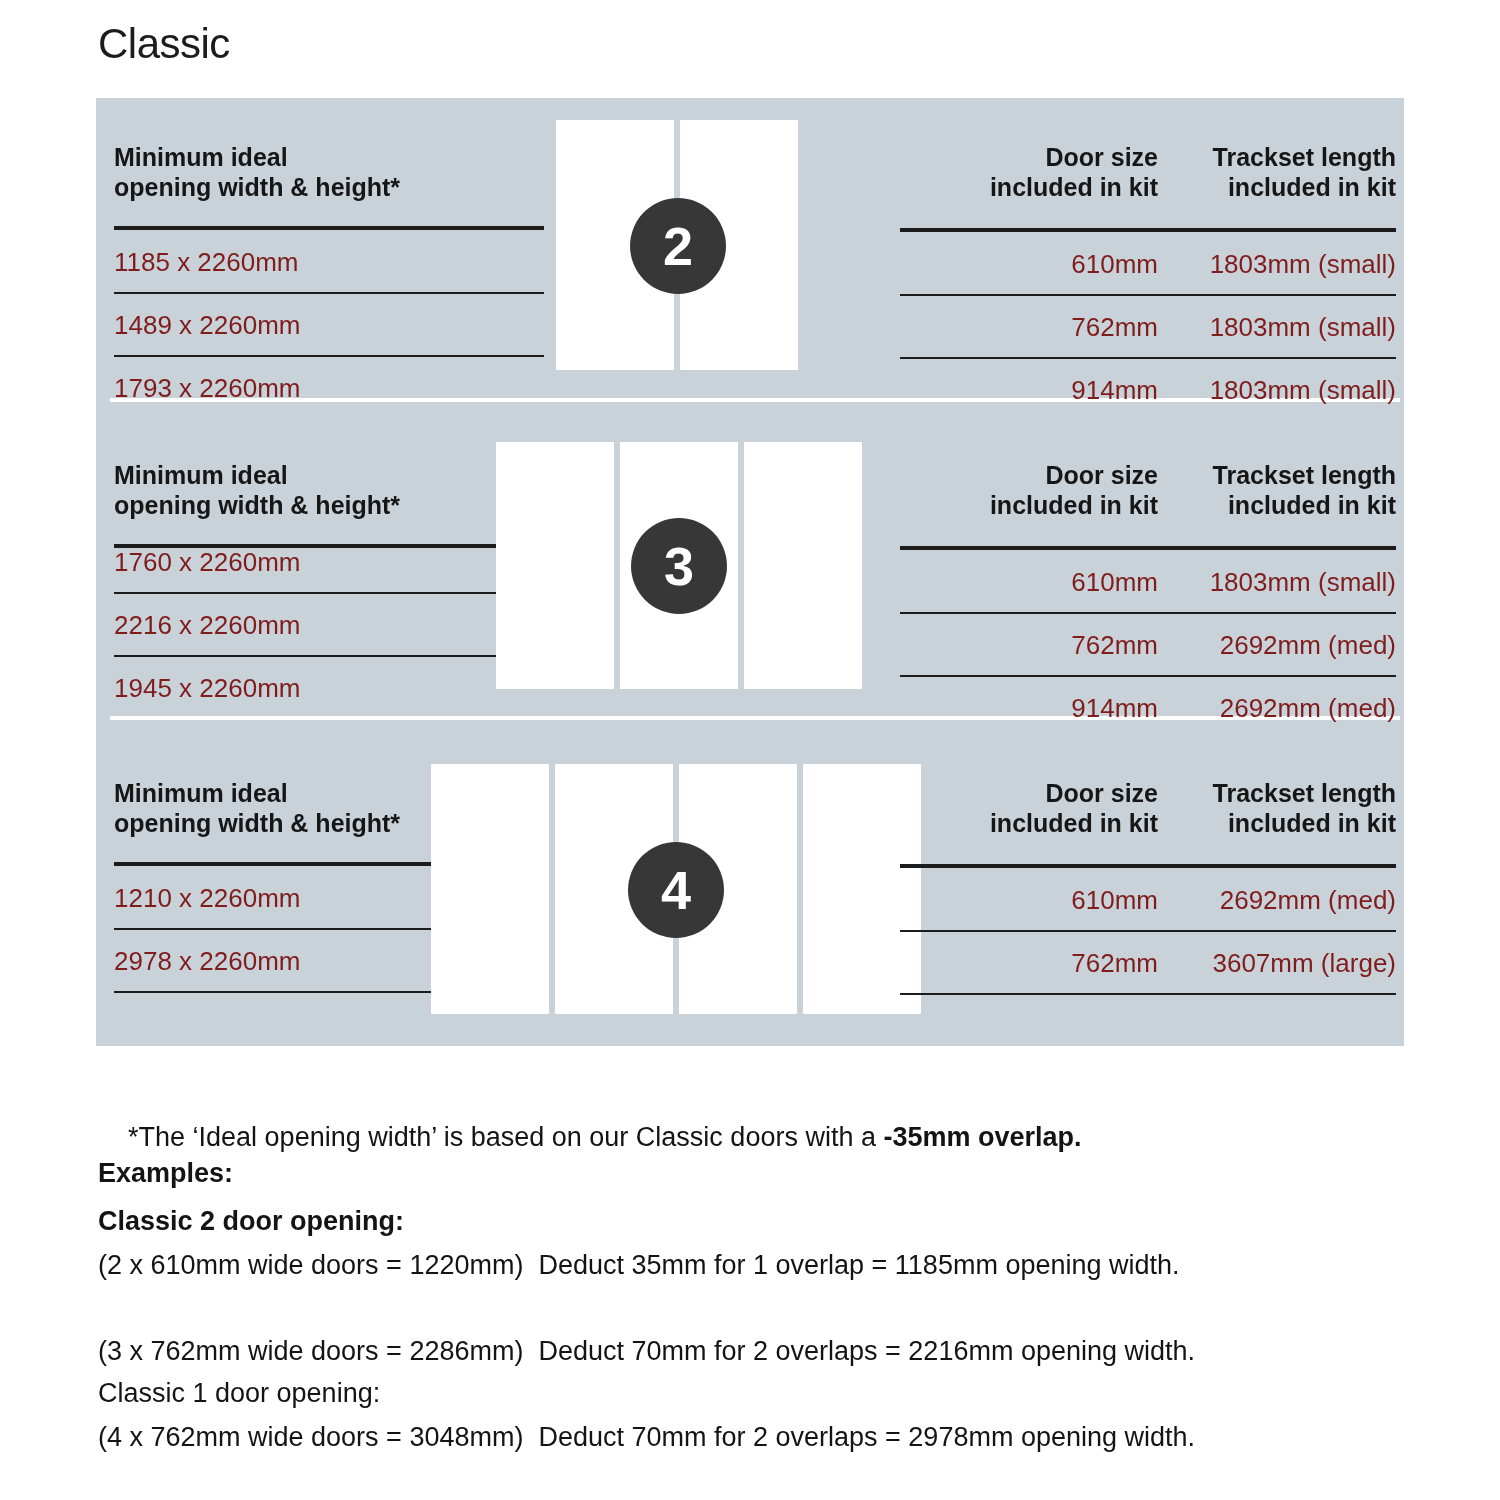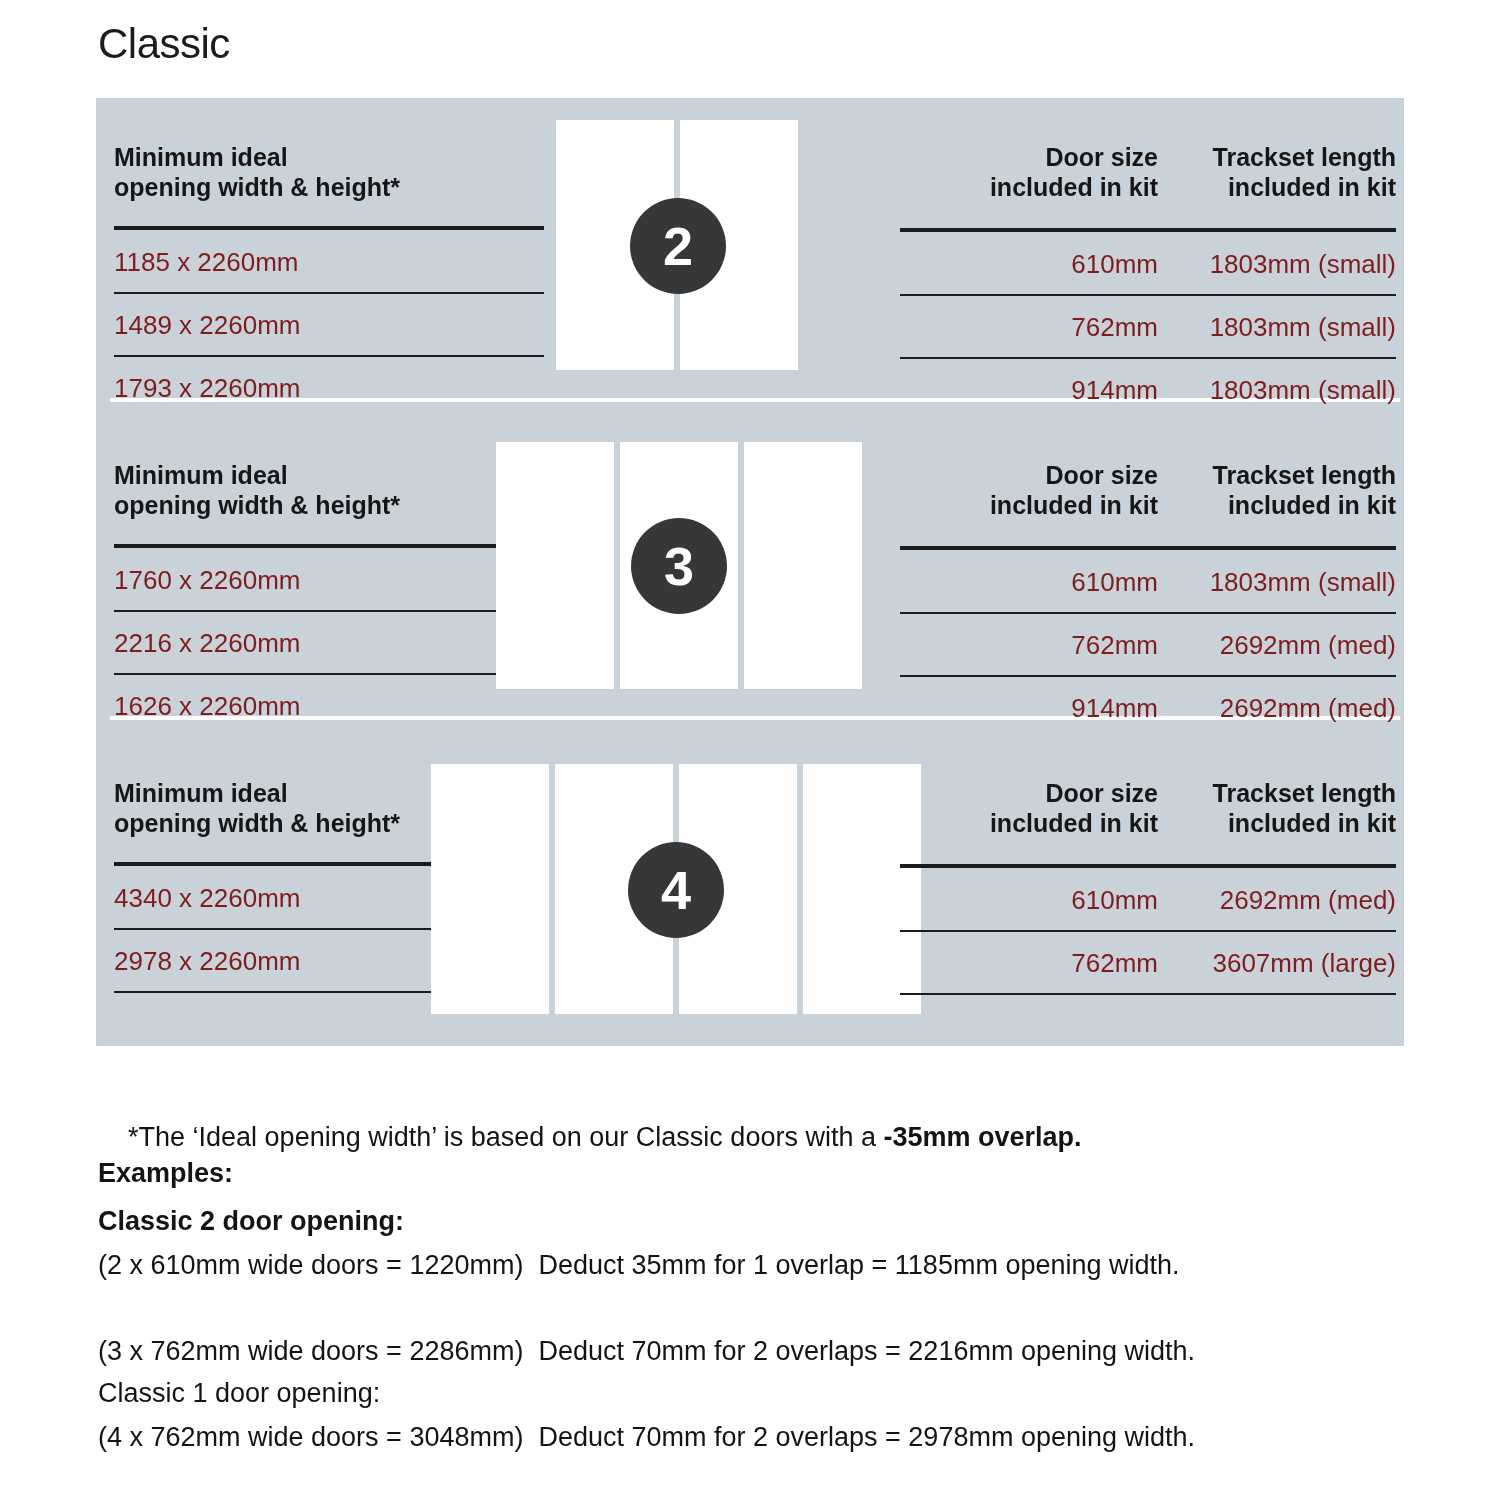--- a/index.html
+++ b/index.html
@@ -162,25 +162,25 @@
         </div>
       </div>
     </div>
 
     <div class="section" style="top:304px;height:314px;">
 
       <div class="col-left" style="top:58px;width:388px;">
         <div class="col-head">Minimum ideal
 opening width &amp; height*</div>
         <div class="rule rule-thick" style="margin-top:24px;width:388px;"></div>
-        <div class="row-val" style="margin-top:18px;">1760 x 2260mm</div>
+        <div class="row-val" style="">1760 x 2260mm</div>
         <div class="rule rule-thin" style="margin-top:16px;width:388px;"></div>
         <div class="row-val" style="margin-top:17px;">2216 x 2260mm</div>
         <div class="rule rule-thin" style="margin-top:16px;width:388px;"></div>
-        <div class="row-val" style="margin-top:17px;">1626 x 2260mm</div>
+        <div class="row-val" style="margin-top:17px;">1945 x 2260mm</div>
       </div>
 
       <div class="doors" style="left:400px;top:40px;width:370px;height:247px;">
         <div class="door" style="left:0px;width:118px;height:247px;"></div>
         <div class="door" style="left:124px;width:118px;height:247px;"></div>
         <div class="door" style="left:248px;width:118px;height:247px;"></div>
         <div class="badge" style="left:135px;top:76px;width:96px;height:96px;">3</div>
       </div>
 
       <div class="col-right" style="left:774px;top:58px;width:516px;">
@@ -207,21 +207,21 @@
         </div>
       </div>
     </div>
 
     <div class="section" style="top:622px;height:326px;">
 
       <div class="col-left" style="top:58px;width:330px;">
         <div class="col-head">Minimum ideal
 opening width &amp; height*</div>
         <div class="rule rule-thick" style="margin-top:24px;width:330px;"></div>
-        <div class="row-val" style="margin-top:18px;">4340 x 2260mm</div>
+        <div class="row-val" style="margin-top:18px;">1210 x 2260mm</div>
         <div class="rule rule-thin" style="margin-top:16px;width:330px;"></div>
         <div class="row-val" style="margin-top:17px;">2978 x 2260mm</div>
         <div class="rule rule-thin" style="margin-top:16px;width:330px;"></div>
       </div>
 
       <div class="doors" style="left:335px;top:44px;width:494px;height:250px;">
         <div class="door" style="left:0px;width:118px;height:250px;"></div>
         <div class="door" style="left:124px;width:118px;height:250px;"></div>
         <div class="door" style="left:248px;width:118px;height:250px;"></div>
         <div class="door" style="left:372px;width:118px;height:250px;"></div>

